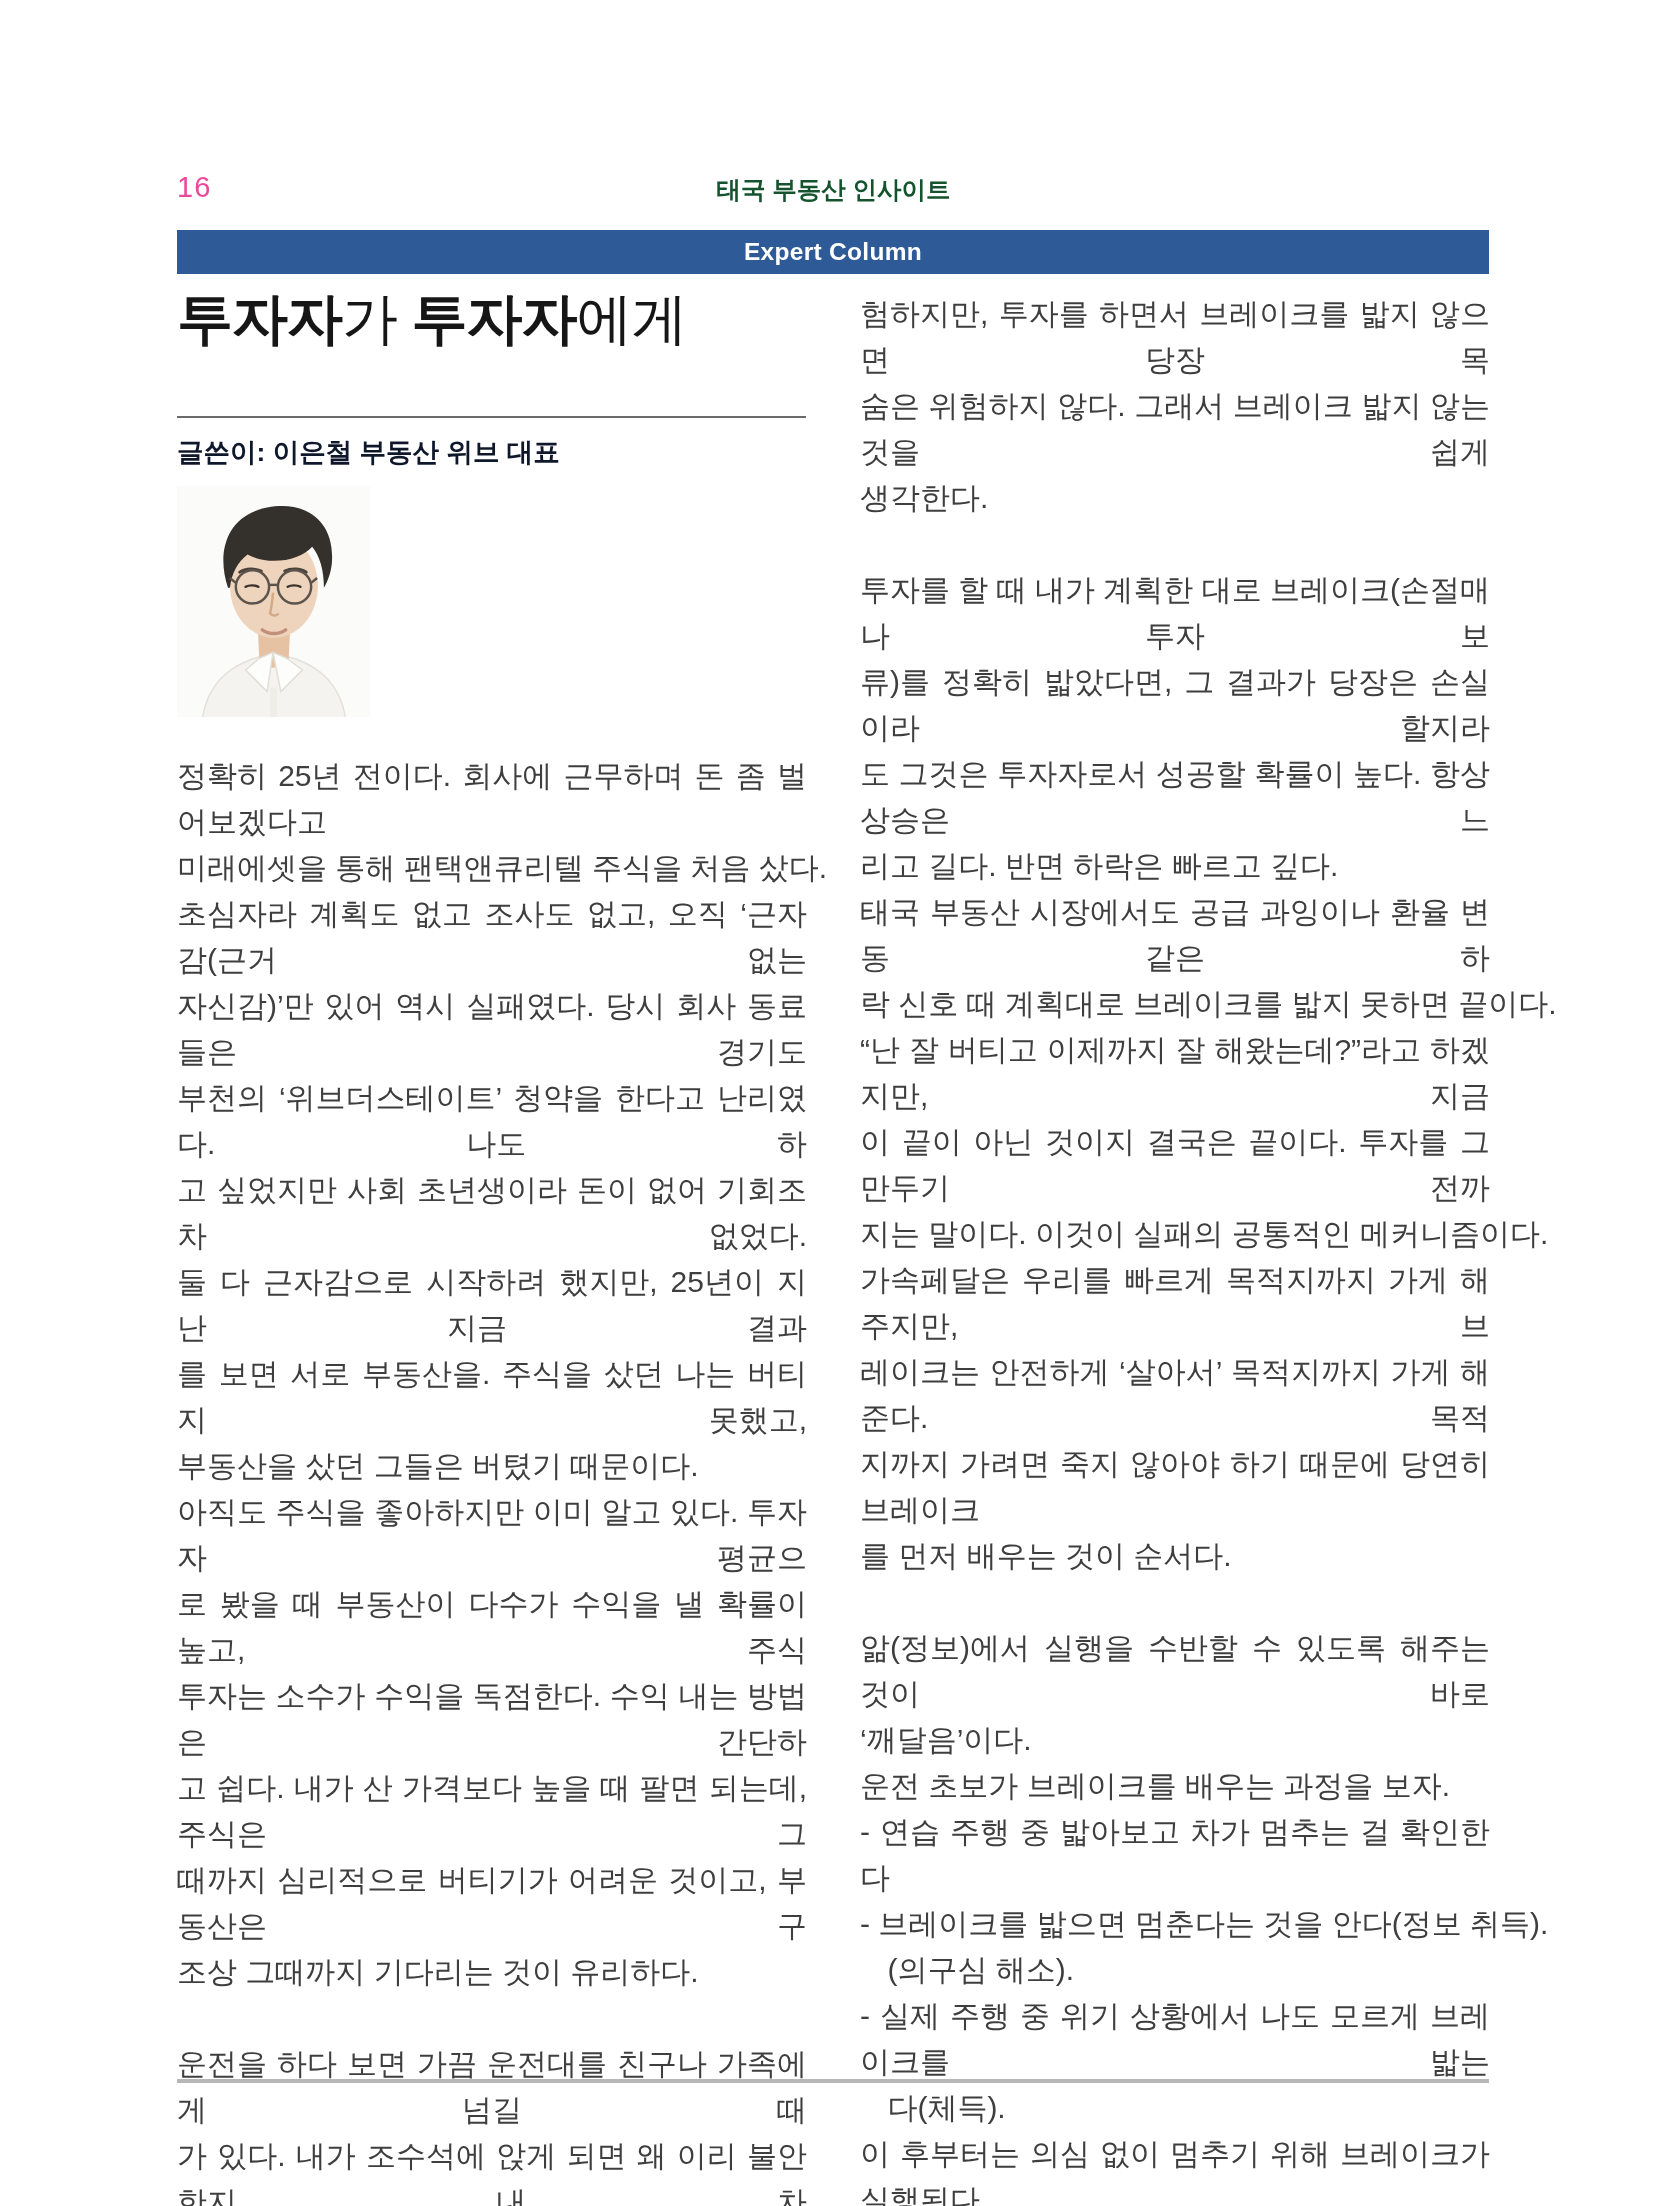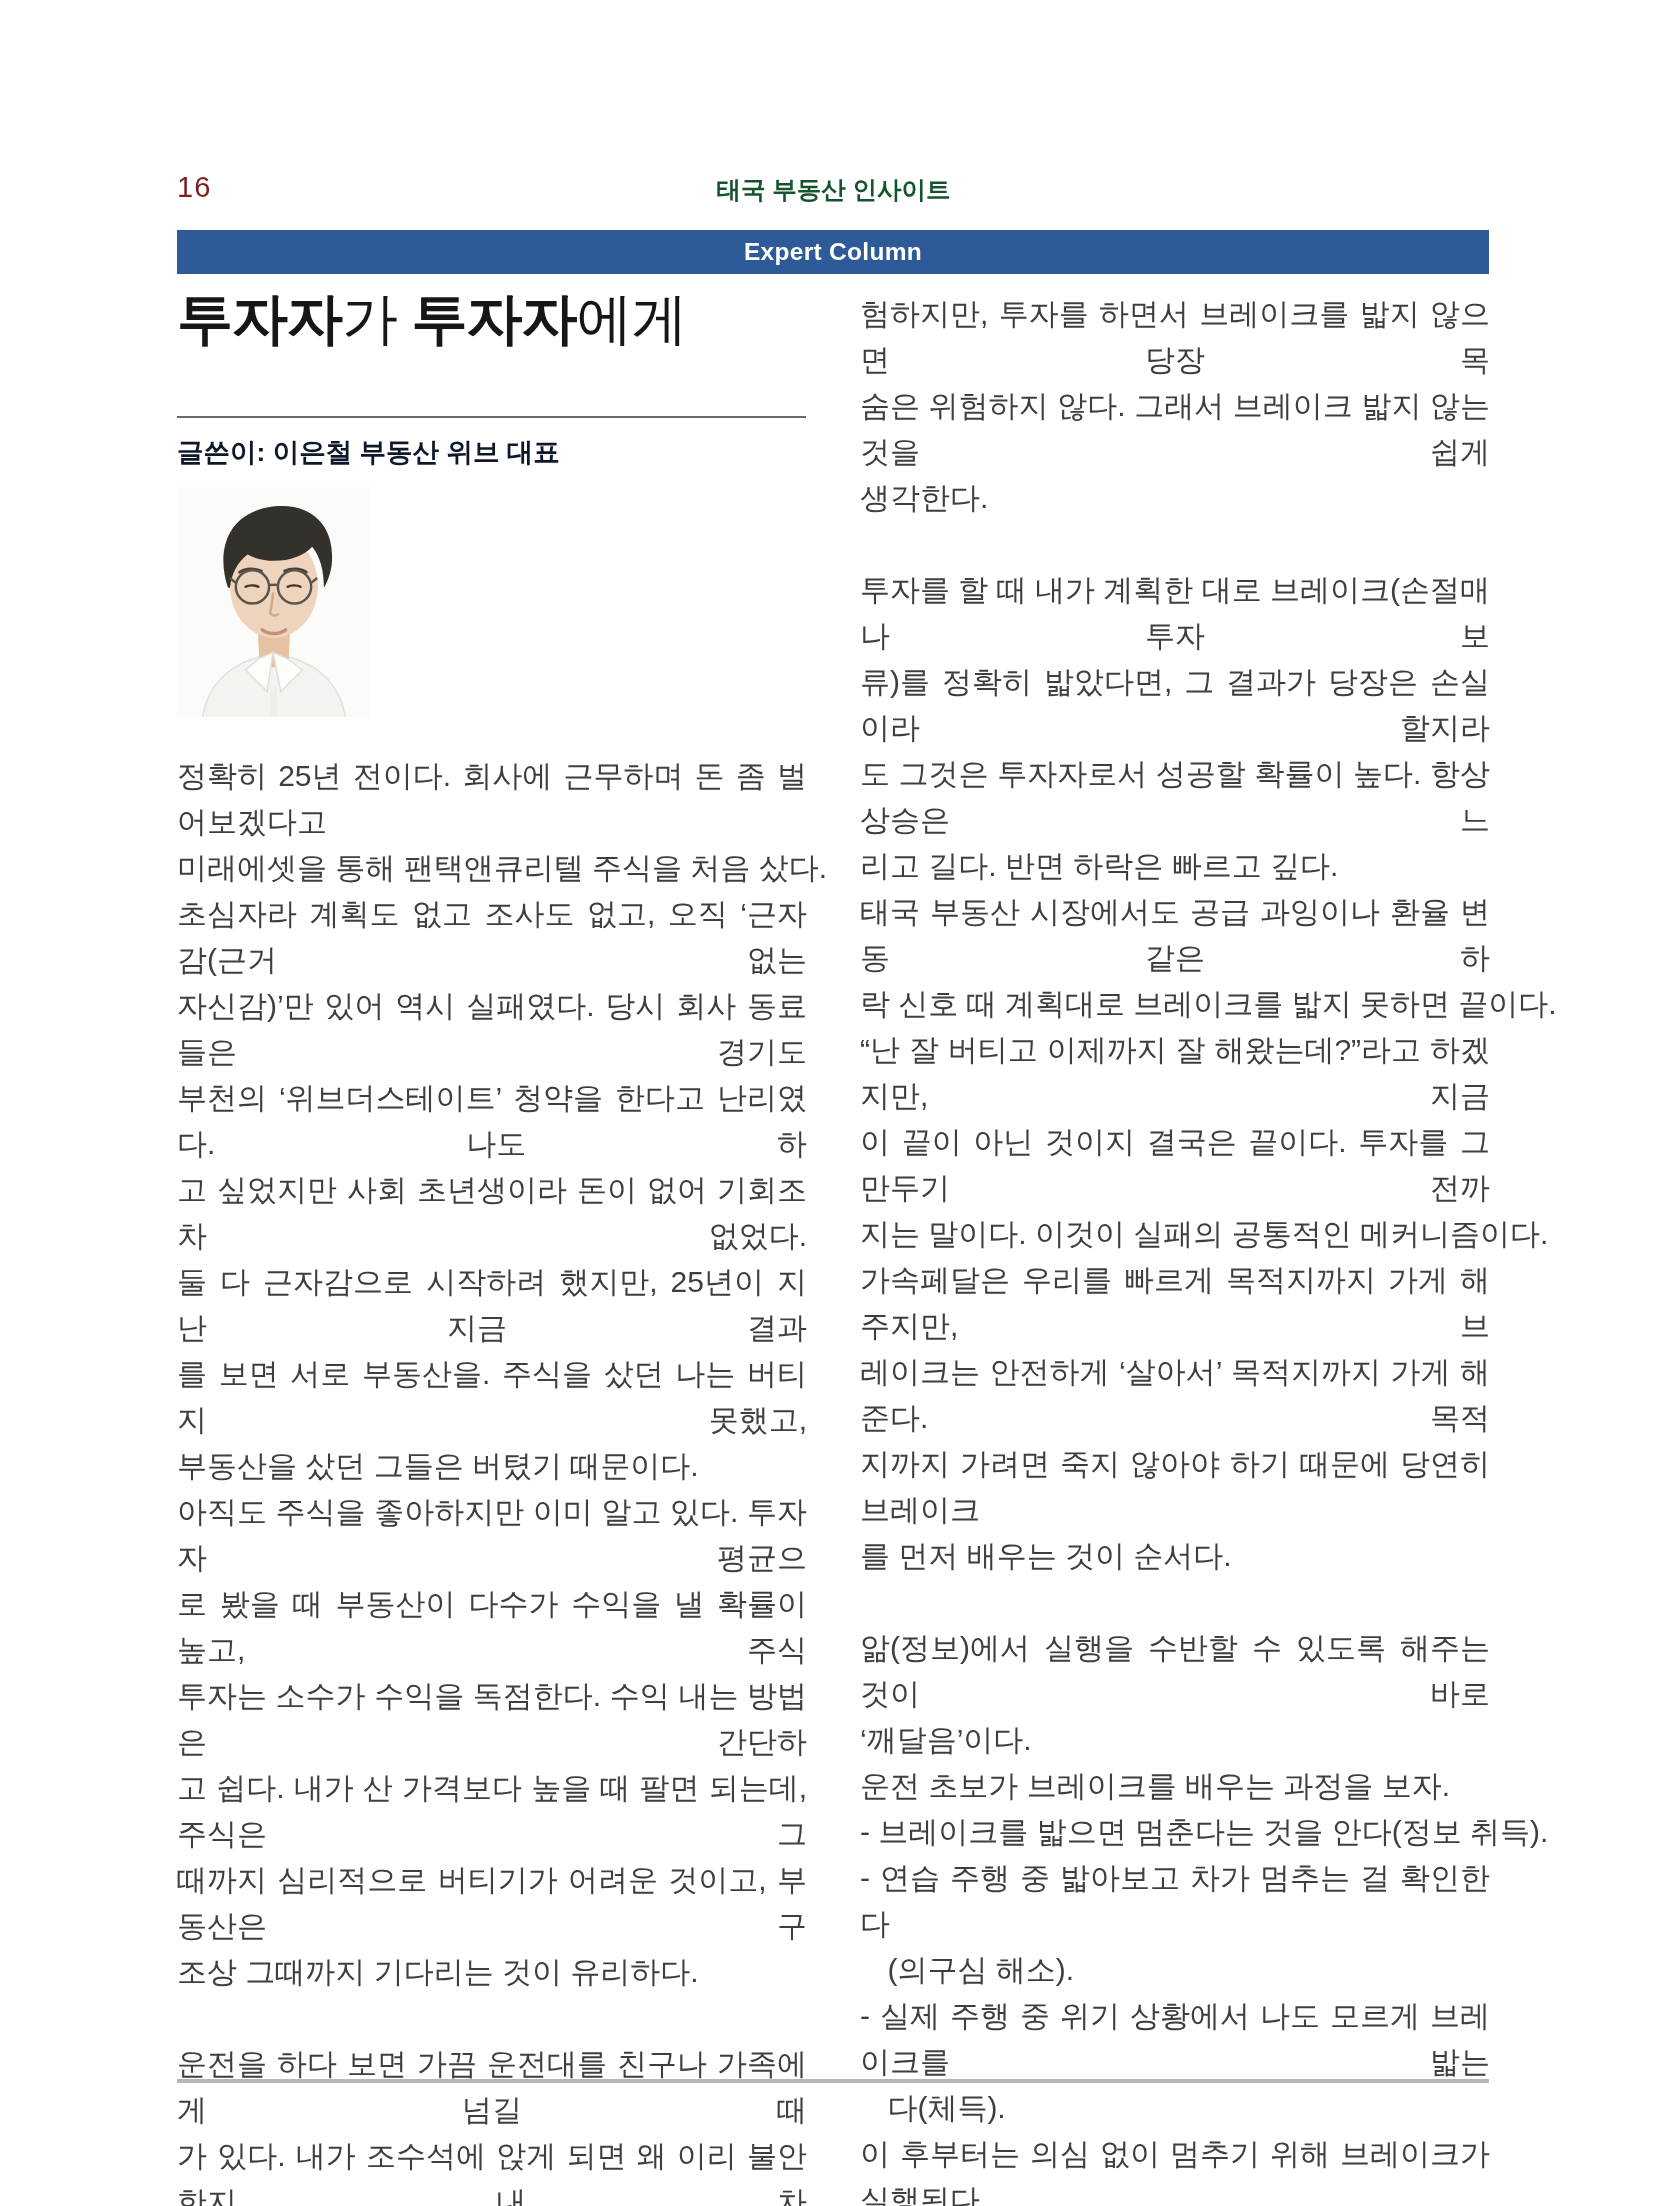--- a/index.html
+++ b/index.html
@@ -1,19 +1,19 @@
 <!DOCTYPE html>
 <html style="--banner-bg: #2e5b97; --banner-text: #ffffff; --body-text: #3e3e3e; --title-text: #161616; --divider-dark: #6a6a6a; --divider-light: #b7b7b7;"><head>
 <meta charset="utf-8">
 <style>
   html,body{margin:0;padding:0;background:#fff;}
   .page{position:relative;width:1666px;height:2206px;background:#ffffff;overflow:hidden;
         font-family:"Liberation Sans","DejaVu Sans",sans-serif;}
   .topbar{position:absolute;left:177px;right:176px;top:171px;height:33px;}
-  .page-num{position:absolute;left:0;top:0;font-size:29px;font-weight:300;color:#7f1d1d;letter-spacing:1px;}
+  .page-num{position:absolute;left:0;top:0;font-size:29px;font-weight:300;color:#ec4899;letter-spacing:1px;}
   .head-title{position:absolute;left:0;right:0;top:2px;text-align:center;font-size:24.5px;font-weight:700;color:#14532d;}
   .banner{position:absolute;left:177px;top:230px;width:1312px;height:44px;background:var(--banner-bg,#2e5b97);
           display:flex;align-items:center;justify-content:center;}
   .banner span{color:var(--banner-text,#fff);font-size:24.5px;font-weight:700;letter-spacing:0.3px;}
   .art-title{position:absolute;left:177px;top:284px;margin:0;font-size:56px;line-height:69px;color:var(--title-text,#161616);letter-spacing:-1px;font-weight:400;}
   .tseg{font-weight:500;}
   .tseg.heavy{font-weight:900;}
   .title-rule{position:absolute;left:177px;top:416px;width:629px;height:2px;background:var(--divider-dark,#6a6a6a);}
   .byline{position:absolute;left:177px;top:434px;font-size:26.5px;font-weight:700;color:#0f172a;text-align:center;}
   .photo{position:absolute;left:177px;top:486px;width:193px;height:231px;}
@@ -123,22 +123,22 @@
         <div class="ln">지는 말이다. 이것이 실패의 공통적인 메커니즘이다.</div>
         <div class="ln jl">가속페달은 우리를 빠르게 목적지까지 가게 해주지만, 브</div>
         <div class="ln jl">레이크는 안전하게 ‘살아서’ 목적지까지 가게 해준다. 목적</div>
         <div class="ln jl">지까지 가려면 죽지 않아야 하기 때문에 당연히 브레이크</div>
         <div class="ln">를 먼저 배우는 것이 순서다.</div>
       </div>
       <div class="para">
         <div class="ln jl">앎(정보)에서 실행을 수반할 수 있도록 해주는 것이 바로</div>
         <div class="ln">‘깨달음’이다.</div>
         <div class="ln">운전 초보가 브레이크를 배우는 과정을 보자.</div>
+        <div class="ln jl">- 연습 주행 중 밟아보고 차가 멈추는 걸 확인한다</div>
         <div class="ln">- 브레이크를 밟으면 멈춘다는 것을 안다(정보 취득).</div>
-        <div class="ln jl">- 연습 주행 중 밟아보고 차가 멈추는 걸 확인한다</div>
         <div class="ln ind">(의구심 해소).</div>
         <div class="ln jl">- 실제 주행 중 위기 상황에서 나도 모르게 브레이크를 밟는</div>
         <div class="ln ind">다(체득).</div>
         <div class="ln jl">이 후부터는 의심 없이 멈추기 위해 브레이크가 실행된다.</div>
       </div>
     </div>
 
   <div class="bottom-rule"></div>
 
 </div>

